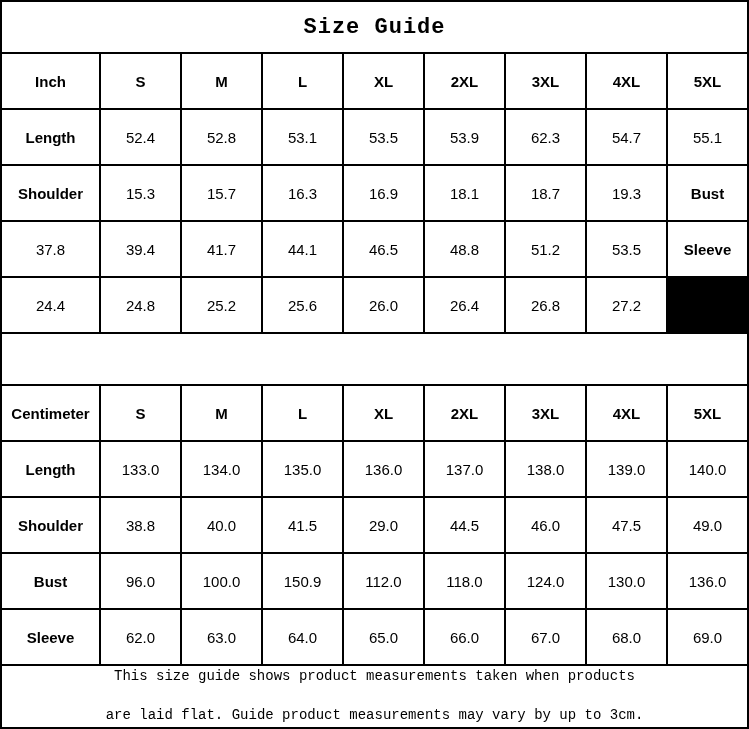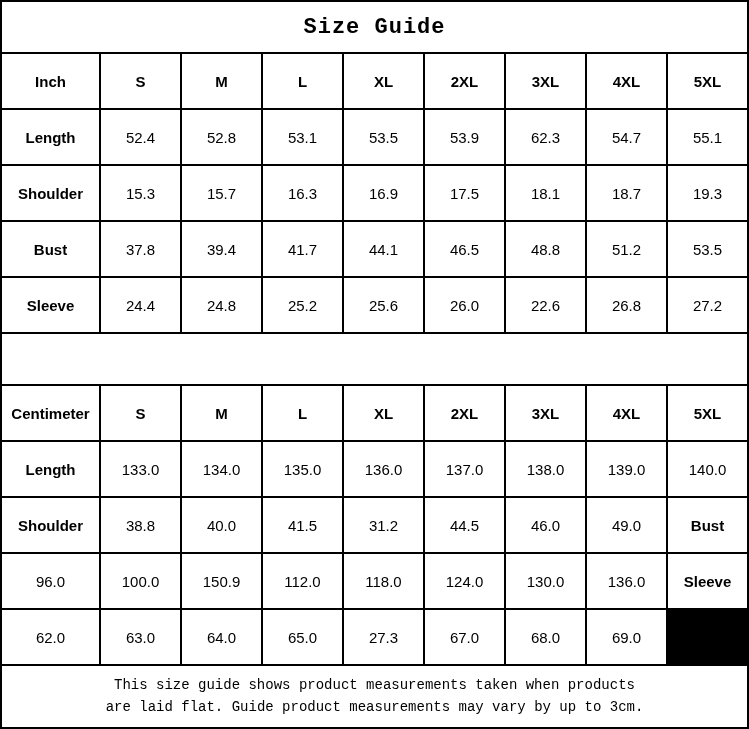--- a/index.html
+++ b/index.html
@@ -54,21 +54,21 @@
     background:var(--bg);
     height:50px;
     flex:0 0 auto;
   }
   .footer{
     background:var(--bg);
     flex:1 1 auto;
     display:flex;
     flex-direction:column;
     align-items:center;
-    justify-content:center;
+    justify-content:space-between;
     font-family:"Liberation Mono","DejaVu Sans Mono",monospace;
     font-size:14px;
     line-height:1.55;
     white-space:nowrap;
   }
 </style>
 </head>
 <body>
 
 <div class="frame">
@@ -90,40 +90,39 @@
       <div class="cell">53.5</div>
       <div class="cell">53.9</div>
       <div class="cell">62.3</div>
       <div class="cell">54.7</div>
       <div class="cell">55.1</div>
       <div class="cell hdr">Shoulder</div>
       <div class="cell">15.3</div>
       <div class="cell">15.7</div>
       <div class="cell">16.3</div>
       <div class="cell">16.9</div>
-      <div class="cell">17.5</div>
       <div class="cell">18.1</div>
       <div class="cell">18.7</div>
       <div class="cell">19.3</div>
       <div class="cell hdr">Bust</div>
       <div class="cell">37.8</div>
       <div class="cell">39.4</div>
       <div class="cell">41.7</div>
       <div class="cell">44.1</div>
       <div class="cell">46.5</div>
       <div class="cell">48.8</div>
       <div class="cell">51.2</div>
       <div class="cell">53.5</div>
       <div class="cell hdr">Sleeve</div>
       <div class="cell">24.4</div>
       <div class="cell">24.8</div>
       <div class="cell">25.2</div>
       <div class="cell">25.6</div>
       <div class="cell">26.0</div>
-      <div class="cell">22.6</div>
+      <div class="cell">26.4</div>
       <div class="cell">26.8</div>
       <div class="cell">27.2</div>
     </div>
   <div class="gap-row"></div>
   <div class="size-table">
       <div class="cell hdr">Centimeter</div>
       <div class="cell hdr">S</div>
       <div class="cell hdr">M</div>
       <div class="cell hdr">L</div>
       <div class="cell hdr">XL</div>
@@ -137,39 +136,40 @@
       <div class="cell">135.0</div>
       <div class="cell">136.0</div>
       <div class="cell">137.0</div>
       <div class="cell">138.0</div>
       <div class="cell">139.0</div>
       <div class="cell">140.0</div>
       <div class="cell hdr">Shoulder</div>
       <div class="cell">38.8</div>
       <div class="cell">40.0</div>
       <div class="cell">41.5</div>
-      <div class="cell">31.2</div>
+      <div class="cell">29.0</div>
       <div class="cell">44.5</div>
       <div class="cell">46.0</div>
+      <div class="cell">47.5</div>
       <div class="cell">49.0</div>
       <div class="cell hdr">Bust</div>
       <div class="cell">96.0</div>
       <div class="cell">100.0</div>
       <div class="cell">150.9</div>
       <div class="cell">112.0</div>
       <div class="cell">118.0</div>
       <div class="cell">124.0</div>
       <div class="cell">130.0</div>
       <div class="cell">136.0</div>
       <div class="cell hdr">Sleeve</div>
       <div class="cell">62.0</div>
       <div class="cell">63.0</div>
       <div class="cell">64.0</div>
       <div class="cell">65.0</div>
-      <div class="cell">27.3</div>
+      <div class="cell">66.0</div>
       <div class="cell">67.0</div>
       <div class="cell">68.0</div>
       <div class="cell">69.0</div>
     </div>
   <div class="footer">
     <div>This size guide shows product measurements taken when products</div>
     <div>are laid flat. Guide product measurements may vary by up to 3cm.</div>
   </div>
 </div>
 

